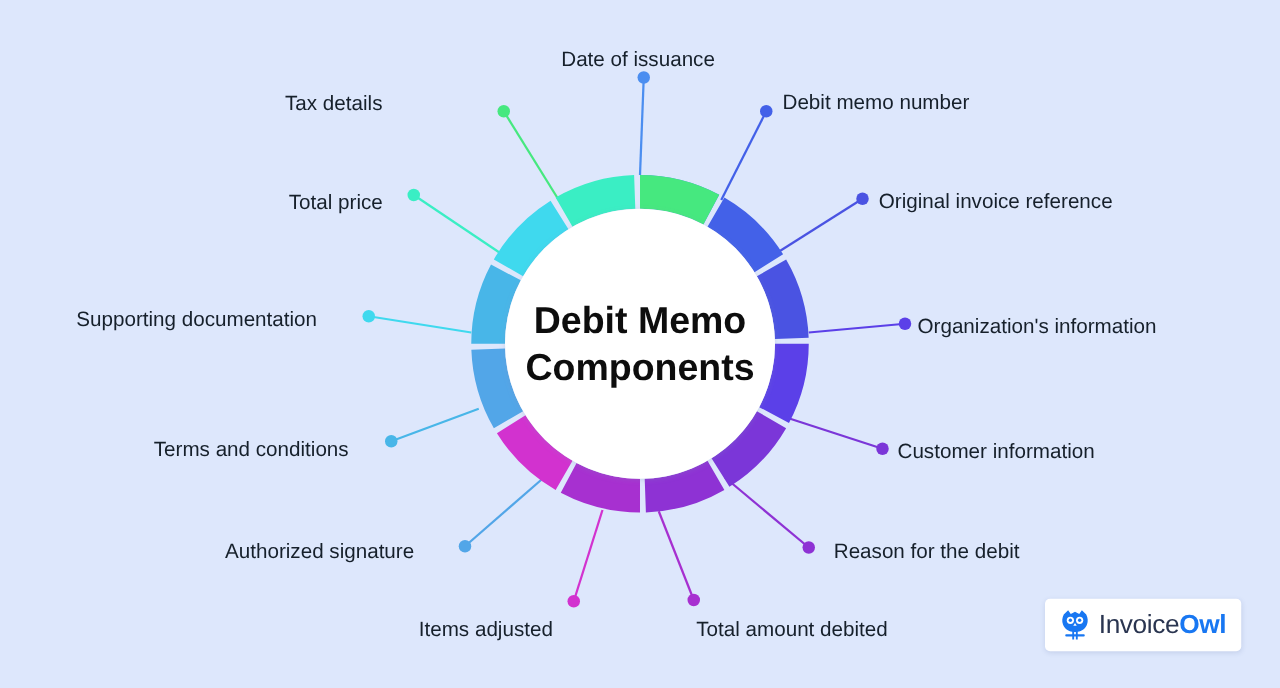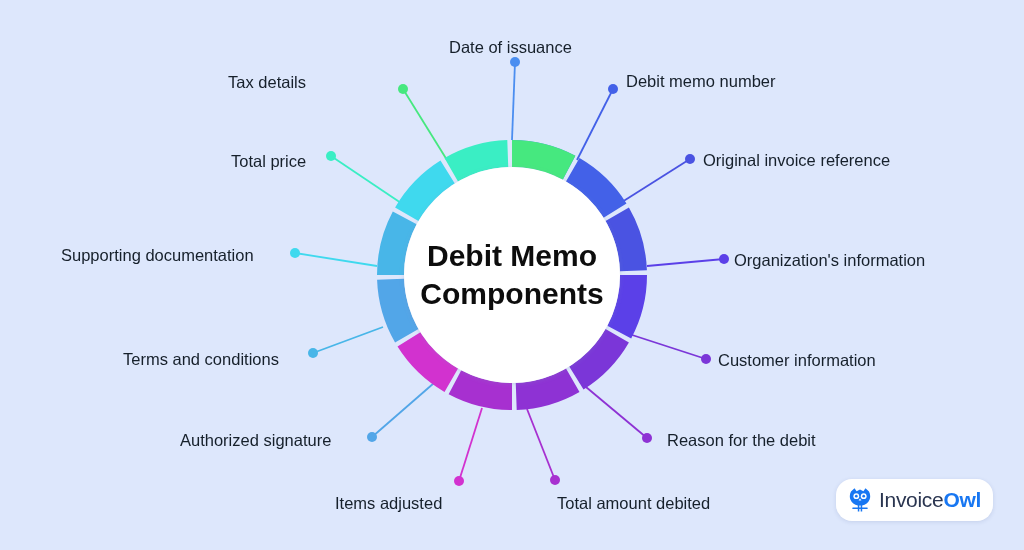--- a/index.html
+++ b/index.html
@@ -32,21 +32,21 @@
     font-weight: bold;
     fill: #0d0d0d;
   }
   .logo-box {
     position: absolute;
     left: 836px;
     top: 479px;
     width: 157px;
     height: 42px;
     background: #ffffff;
-    border-radius: 16px;
+    border-radius: 4px;
     box-shadow: 0 1px 4px rgba(40,60,120,0.13);
     display: flex;
     align-items: center;
     justify-content: center;
     gap: 7px;
   }
   .logo-word {
     font-family: "Liberation Sans", sans-serif;
     font-size: 21px;
     letter-spacing: -0.3px;

